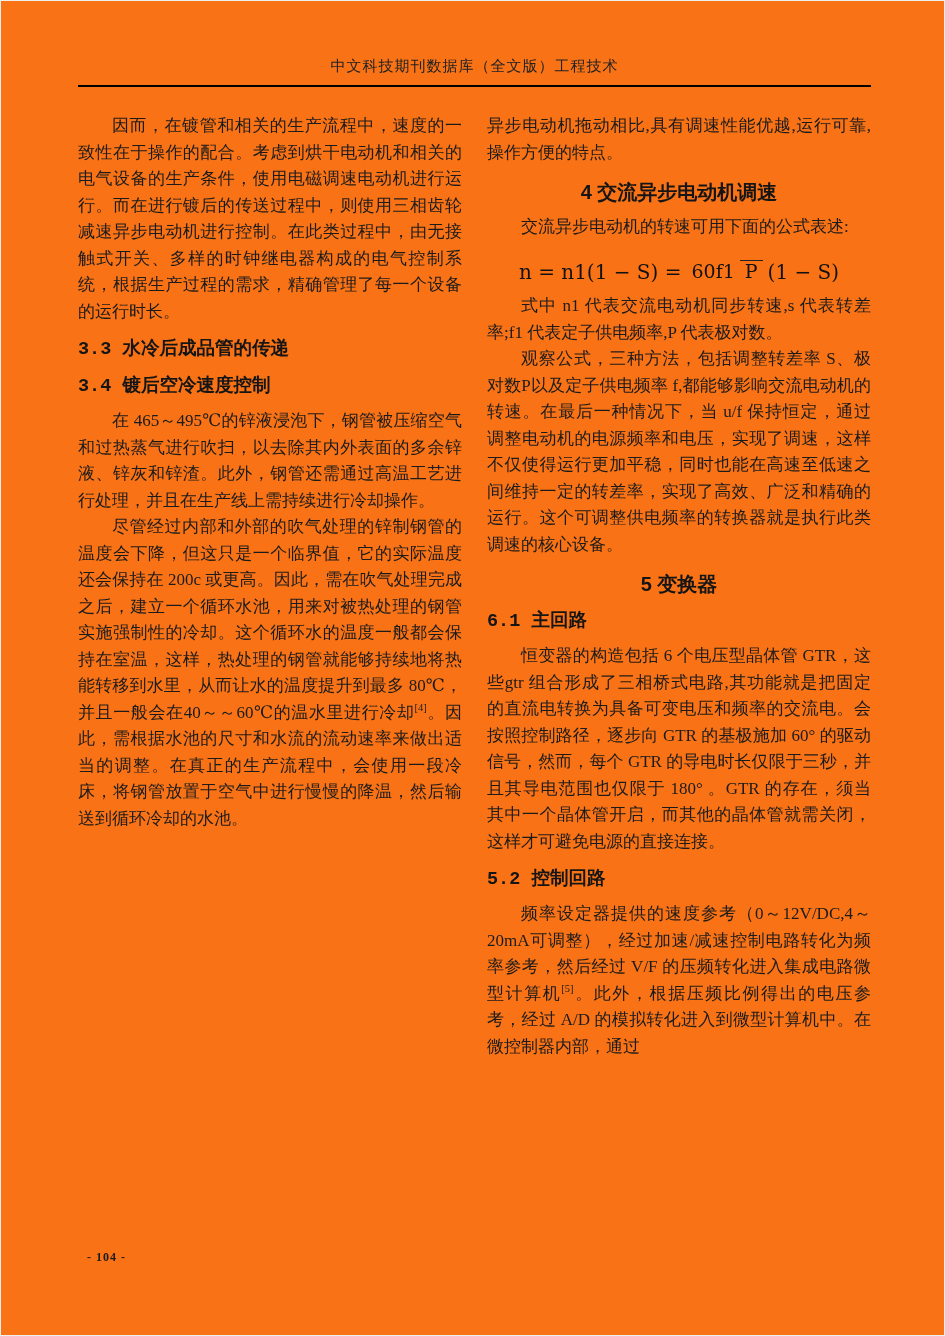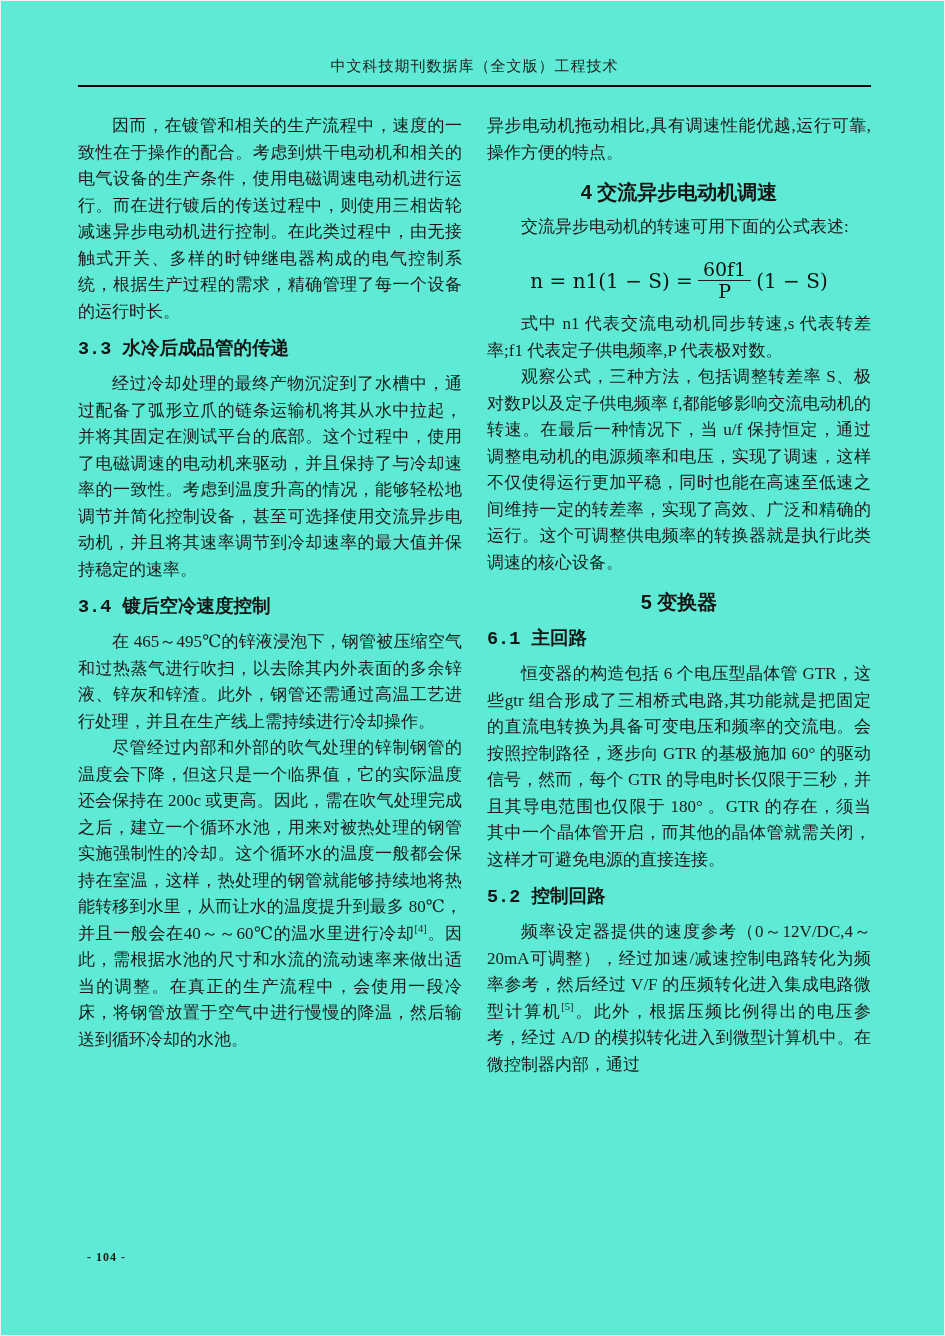--- a/index.html
+++ b/index.html
@@ -1,21 +1,21 @@
 <!DOCTYPE html>
 <html lang="zh"><head>
 <meta charset="utf-8">
 <title>Document</title>
 <style>
   html,body{margin:0;padding:0;background:#ffffff;}
   .sheet{
     position:relative;
     width:945px;height:1336px;
     box-sizing:border-box;
-    background:#5eead4;
+    background:#f97316;
     border:1px solid #eef0ee;
     padding:56px 73px 0 77px;
     font-family:"Liberation Serif","DejaVu Serif",serif;
     color:#1b1b1b;
     overflow:hidden;
   }
   .doc-header{
     text-align:center;
     font-size:15px;
     color:#222222;
@@ -67,21 +67,21 @@
     align-items:center;
     gap:5px;
     font-family:"DejaVu Serif","Liberation Serif",serif;
     font-size:20px;
     margin:18px 0 8px;
     text-align:center;
     color:#111111;
   }
   .frac{
     display:inline-flex;
-    flex-direction:column;
+    flex-direction:row;
     align-items:center;
     line-height:1.15;
     font-size:19px;
   }
   .frac .num{padding:0 5px;}
   .frac .den{border-top:1.6px solid #222222;padding:0 5px;align-self:stretch;text-align:center;}
   .page-number{
     position:absolute;
     left:86px;
     bottom:70px;
@@ -102,21 +102,20 @@
     <span>中文科技期刊数据库（全文版）工程技术</span>
   </div>
 
   <div class="columns">
 
     <section class="col">
       <p class="indent">因而，在镀管和相关的生产流程中，速度的一致性在于操作的配合。考虑到烘干电动机和相关的电气设备的生产条件，使用电磁调速电动机进行运行。而在进行镀后的传送过程中，则使用三相齿轮减速异步电动机进行控制。在此类过程中，由无接触式开关、多样的时钟继电器构成的电气控制系统，根据生产过程的需求，精确管理了每一个设备的运行时长。</p>
 
       <h3 class="h-lv2">3.3 水冷后成品管的传递</h3>
 
-      <p class="indent">经过冷却处理的最终产物沉淀到了水槽中，通过配备了弧形立爪的链条运输机将其从水中拉起，并将其固定在测试平台的底部。这个过程中，使用了电磁调速的电动机来驱动，并且保持了与冷却速率的一致性。考虑到温度升高的情况，能够轻松地调节并简化控制设备，甚至可选择使用交流异步电动机，并且将其速率调节到冷却速率的最大值并保持稳定的速率。</p>
 
       <h3 class="h-lv2">3.4 镀后空冷速度控制</h3>
 
       <p class="indent">在 465～495℃的锌液浸泡下，钢管被压缩空气和过热蒸气进行吹扫，以去除其内外表面的多余锌液、锌灰和锌渣。此外，钢管还需通过高温工艺进行处理，并且在生产线上需持续进行冷却操作。</p>
 
       <p class="indent"><span>尽管经过内部和外部的吹气处理的锌制钢管的温度会下降，但这只是一个临界值，它的实际温度还会保持在 200c 或更高。因此，需在吹气处理完成之后，建立一个循环水池，用来对被热处理的钢管实施强制性的冷却。这个循环水的温度一般都会保持在室温，这样，热处理的钢管就能够持续地将热能转移到水里，从而让水的温度提升到最多 80℃，并且一般会在40～～60℃的温水里进行冷却</span><sup class="ref">[4]</sup><span>。因此，需根据水池的尺寸和水流的流动速率来做出适当的调整。在真正的生产流程中，会使用一段冷床，将钢管放置于空气中进行慢慢的降温，然后输送到循环冷却的水池。</span></p>
 
     </section>
 
     <section class="col">

